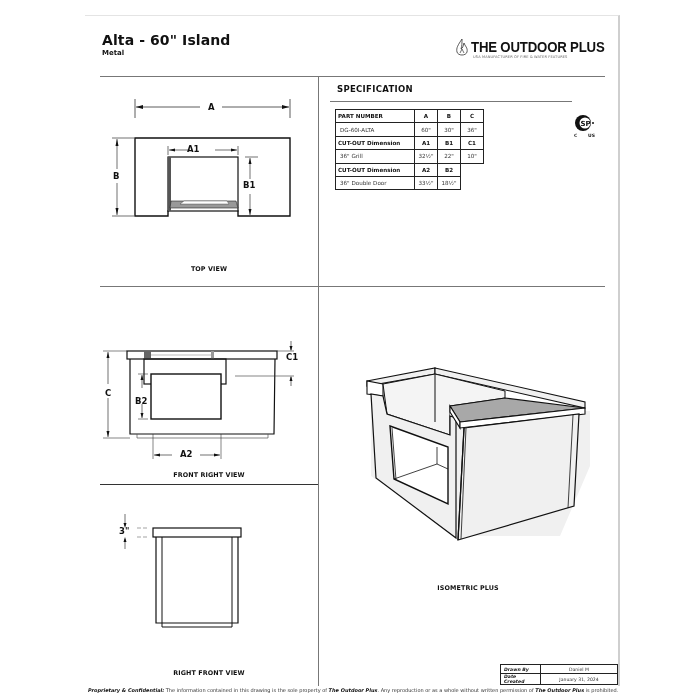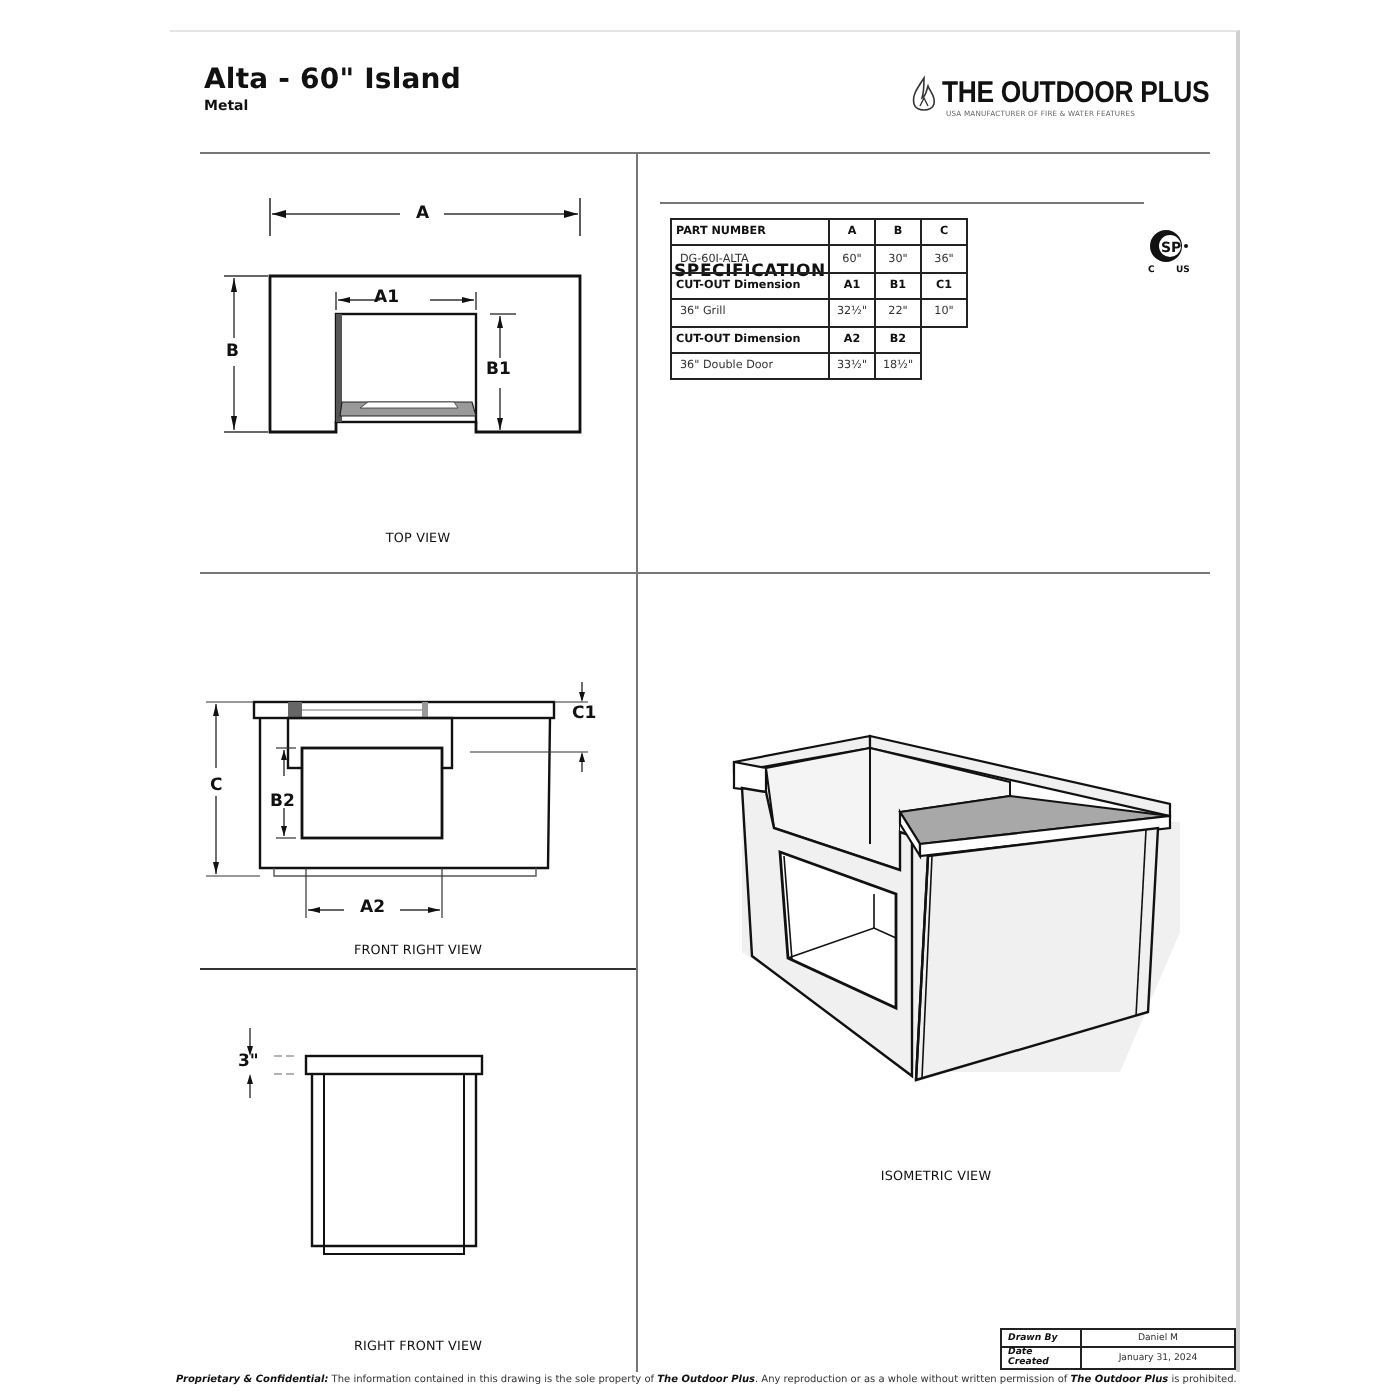--- a/index.html
+++ b/index.html
@@ -6,31 +6,31 @@
   body { width:700px; height:700px; position:relative; overflow:hidden; font-family:"DejaVu Sans", sans-serif; color:#111; }
   .page { position:absolute; left:85px; top:15px; width:533px; height:670px; border-right:2px solid #cfcfcf; border-top:1px solid #e4e4e4; }
   .abs { position:absolute; }
   .title { left:17px; top:16px; font-size:14px; font-weight:bold; letter-spacing:0.1px; }
   .subtitle { left:17px; top:33px; font-size:7px; font-weight:bold; }
   .logo { left:370px; top:22px; width:150px; height:30px; }
   .logo-main { position:absolute; left:16px; top:0; font-family:"Liberation Sans", sans-serif; font-weight:bold; font-size:15px; letter-spacing:-0.2px; transform:scaleX(0.88); transform-origin:left top; white-space:nowrap; }
   .logo-sub { position:absolute; left:18px; top:17px; font-size:3.6px; color:#666; letter-spacing:0.1px; white-space:nowrap; }
   .hline { position:absolute; height:0; }
   .vline { position:absolute; width:0; }
-  .spec-title { left:252px; top:68px; font-size:8.5px; font-weight:bold; letter-spacing:0.3px;margin-top:47px; }
+  .spec-title { left:252px; top:68px; font-size:8.5px; font-weight:bold; letter-spacing:0.3px; }
   .spec-rule { left:245px; top:85px; width:242px; border-top:1.5px solid #777; }
   table.spec { position:absolute; left:250px; top:93px; border-collapse:collapse; font-size:5.6px; }
   table.spec td { border:1px solid #222; height:12.4px; padding:0 2px; white-space:nowrap; }
   table.spec td.h { font-weight:bold; text-align:center; }
   table.spec td.hl { font-weight:bold; text-align:left; }
   table.spec td.v { text-align:center; color:#333; }
   table.spec td.vl { text-align:left; color:#333; padding-left:4px; }
   table.spec td.blank { border:none; }
   .csa { left:486px; top:97px; width:30px; height:28px; }
-  .view-label { font-size:6.4px; font-weight:normal; text-align:center; letter-spacing:0.1px; }
+  .view-label { font-size:6.4px; font-weight:bold; text-align:center; letter-spacing:0.1px; }
   .dim { font-size:8.5px; font-weight:bold; }
   .tblock { position:absolute; left:415px; top:648px; border-collapse:collapse; font-size:4.6px; }
   .tblock td { border:1px solid #222; height:8px; padding:0 3px; }
   .tblock td.k { font-style:italic; font-weight:bold; width:33px; }
   .tblock td.vv { text-align:center; width:70px; color:#333; }
   .footer { position:absolute; left:88px; top:687px; font-size:5px; color:#333; white-space:nowrap; }
   .footer b { font-style:italic; color:#111; }
   svg { position:absolute; overflow:visible; }
 </style>
 </head>
@@ -234,21 +234,21 @@
 
     <polygon points="110,60 165,52 245,62 120,76" fill="#a8a8a8" stroke="#111" stroke-width="1.1"></polygon>
     <polygon points="110,60 120,76 120,82 110,66" fill="#fff" stroke="#111" stroke-width="1.1"></polygon>
     <polygon points="120,76 245,62 245,68 120,82" fill="#fff" stroke="#111" stroke-width="1.1"></polygon>
 
     <polygon points="124,82 239,68 234,160 118,194" fill="#f0f0f0" stroke="#111" stroke-width="1.2"></polygon>
     <line x1="124" y1="82" x2="118" y2="194" stroke="#111" stroke-width="1.2"></line>
     <line x1="126" y1="82" x2="121" y2="193" stroke="#111" stroke-width="0.8"></line>
     <line x1="233" y1="69" x2="228" y2="162" stroke="#111" stroke-width="0.8"></line>
   </svg>
-  <div class="abs view-label" style="left:233px;top:568px;width:300px">ISOMETRIC VIEW</div>
+  <div class="abs view-label" style="left:233px;top:568px;width:300px">ISOMETRIC PLUS</div>
 
   <table class="tblock">
     <tbody>
         <tr>
       <td class="k">Drawn By</td>
       <td class="vv">Daniel M</td>
     </tr>
     <tr>
       <td class="k">Date Created</td>
       <td class="vv">January 31, 2024</td>

